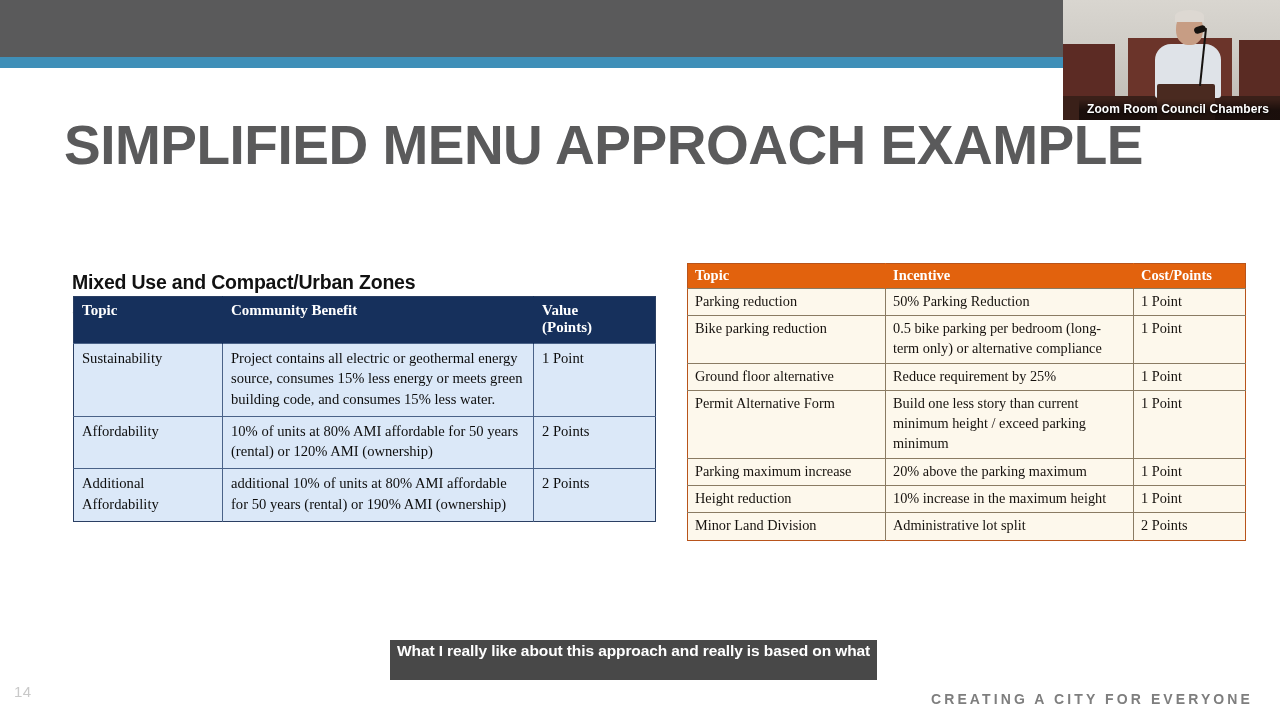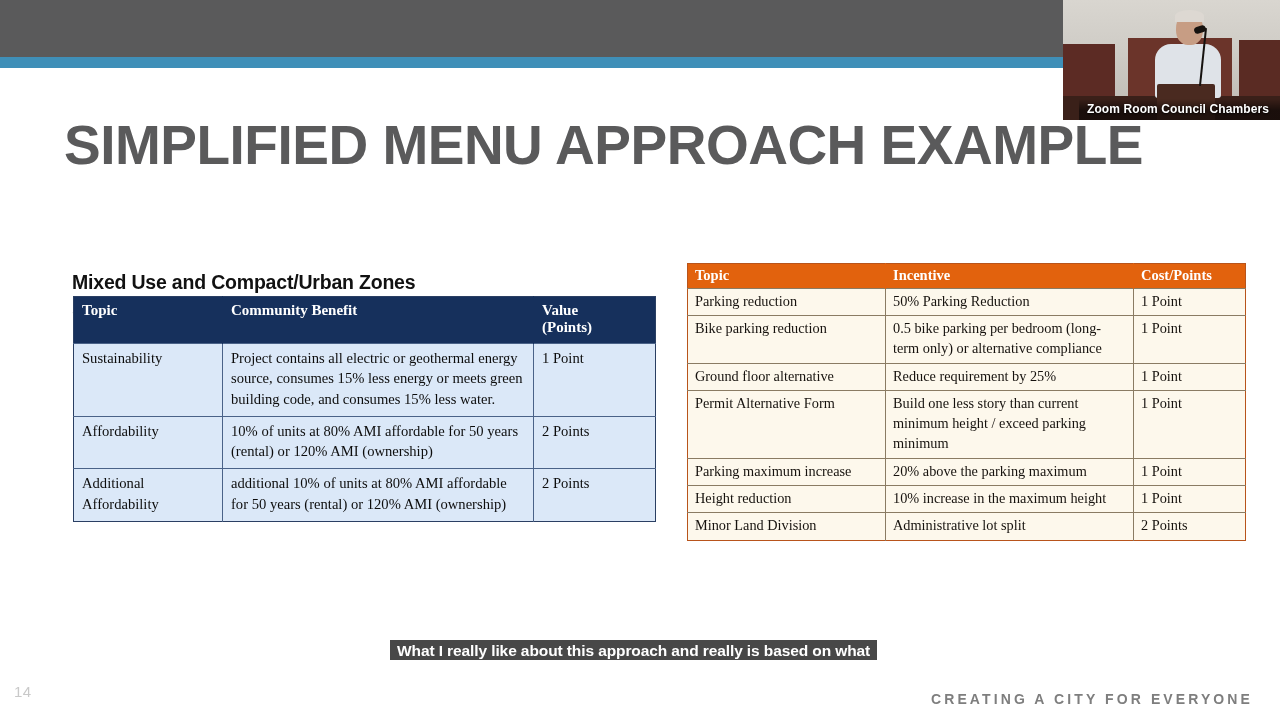--- a/index.html
+++ b/index.html
@@ -216,21 +216,21 @@
 
   
   #caption-bar {
     position: absolute;
     left: 390px; top: 640px;
     background: #484848;
     color: #ffffff;
     font-size: 15.5px;
     font-weight: bold;
     letter-spacing: -0.1px;
-    padding: 2px 7px 0 7px;
+    padding: 2px 7px 20px 7px;
     white-space: nowrap;
   }
 
   
   #page-number {
     position: absolute;
     left: 14px; top: 683px;
     color: #c9c9c9;
     font-size: 15px;
     letter-spacing: 0.5px;
@@ -295,21 +295,21 @@
       <td>Project contains all electric or geothermal energy source, consumes 15% less energy or meets green building code, and consumes 15% less water.</td>
       <td>1 Point</td>
     </tr>
     <tr>
       <td>Affordability</td>
       <td>10% of units at 80% AMI affordable for 50 years (rental) or 120% AMI (ownership)</td>
       <td>2 Points</td>
     </tr>
     <tr>
       <td>Additional Affordability</td>
-      <td>additional 10% of units at 80% AMI affordable for 50 years (rental) or 120% AMI (ownership)</td>
+      <td>additional 10% of units at 80% AMI affordable for 50 years (rental) or 190% AMI (ownership)</td>
       <td>2 Points</td>
     </tr>
   </tbody>
 </table>
 
 <table class="data-table" id="table-incentives">
   <colgroup>
     <col style="width:198px">
     <col style="width:248px">
     <col style="width:112px">

